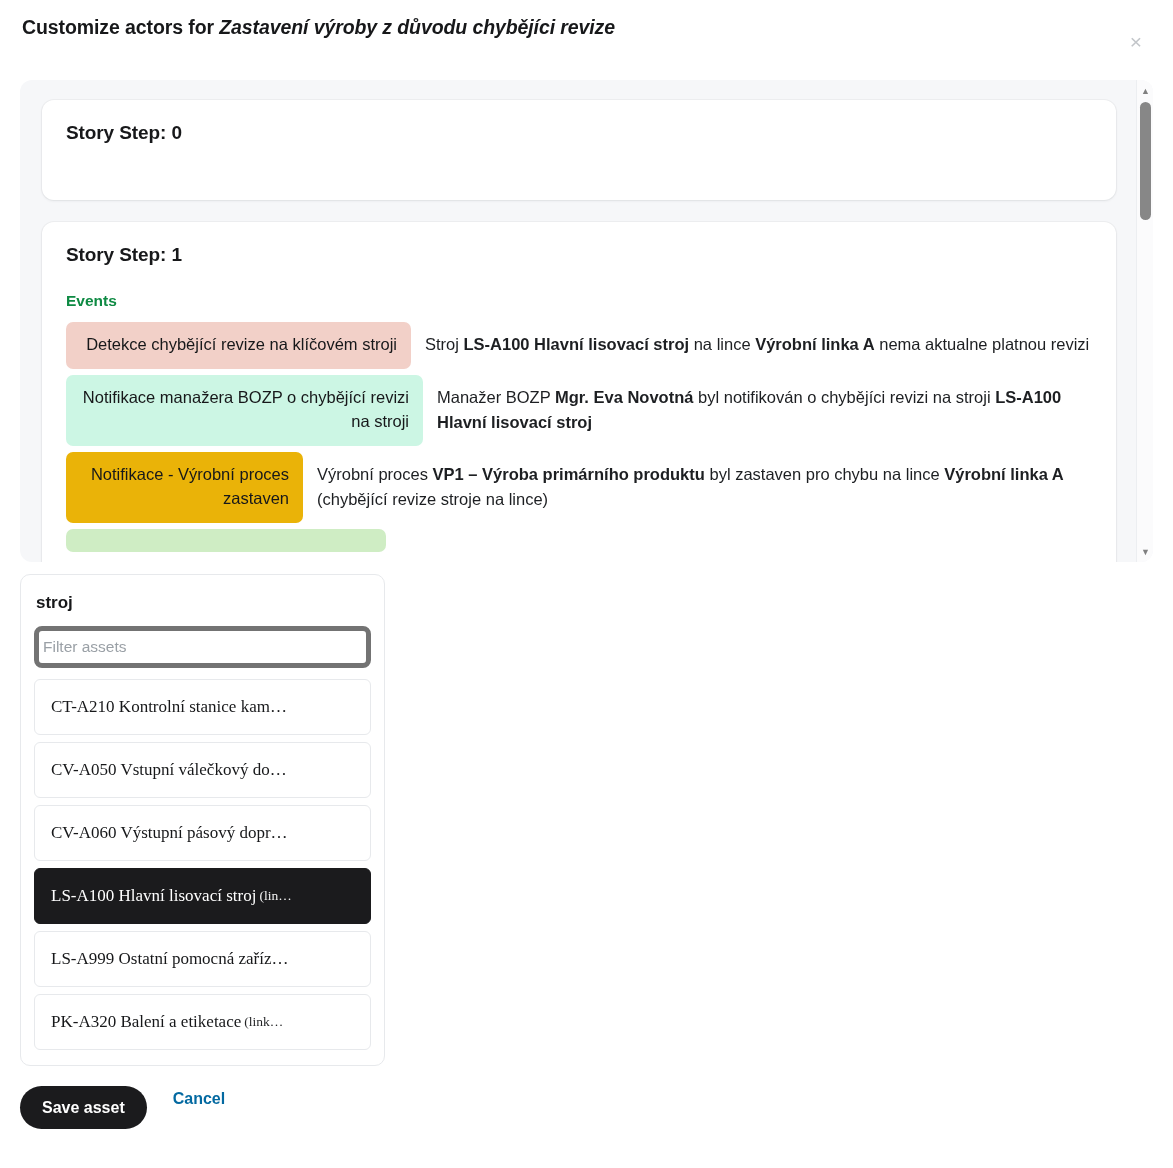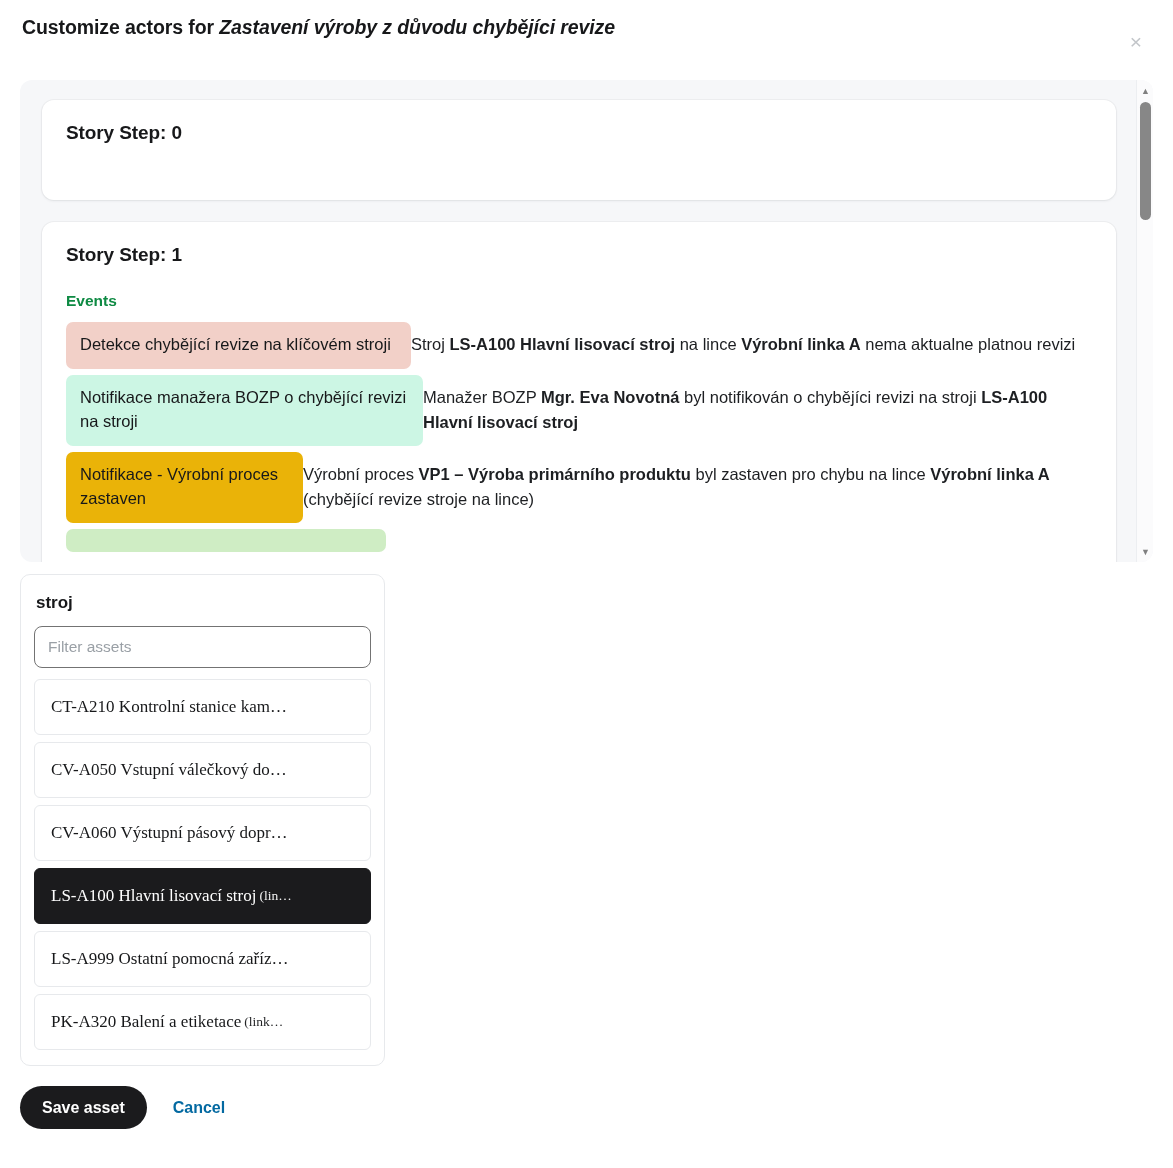--- a/index.html
+++ b/index.html
@@ -99,20 +99,22 @@
     align-items: flex-start;
     margin-bottom: 6px;
   }
   .event-chip {
     flex: 0 0 auto;
     border-radius: 7px;
     padding: 11px 14px 12px 14px;
     font-size: 16.5px;
     line-height: 1.45;
     color: #17181a;
+    margin-right: 14px;
+    text-align: right;
   }
   .event-desc {
     flex: 1 1 auto;
     font-size: 16.5px;
     line-height: 1.5;
     color: #1d1f22;
     padding-top: 10px;
   }
   .event-desc b { font-weight: 700; }
 
@@ -160,23 +162,23 @@
   }
   .asset-panel-title {
     font-size: 17px;
     font-weight: 700;
     color: #17181a;
     margin: 4px 0 13px 2px;
   }
   .filter-input {
     width: 100%;
     height: 42px;
-    border: 1px solid #737373;
+    border: 5px solid #737373;
     border-radius: 8px;
-    padding: 0 13px;
+    padding: 0 4px;
     font-size: 15.5px;
     font-family: "Liberation Sans", sans-serif;
     color: #17181a;
     background: #fff;
     outline: none;
     margin-bottom: 11px;
   }
   .filter-input::placeholder { color: #9aa0a6; }
 
   .asset-item {
@@ -204,21 +206,21 @@
   .asset-item .suffix {
     font-size: 13.5px;
     color: inherit;
     opacity: 0.95;
     margin-left: 3px;
   }
 
   
   .modal-footer {
     display: flex;
-    align-items: center;
+    align-items: flex-start;
     gap: 18px;
     padding: 20px 0 0 20px;
   }
   .btn-primary {
     background: #1b1b1d;
     color: #ffffff;
     border: none;
     border-radius: 22px;
     height: 43px;
     padding: 0 22px;

